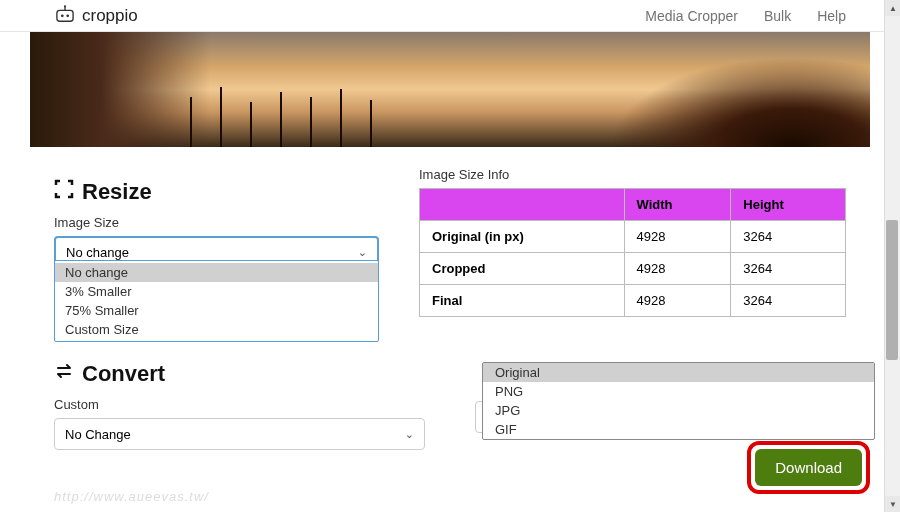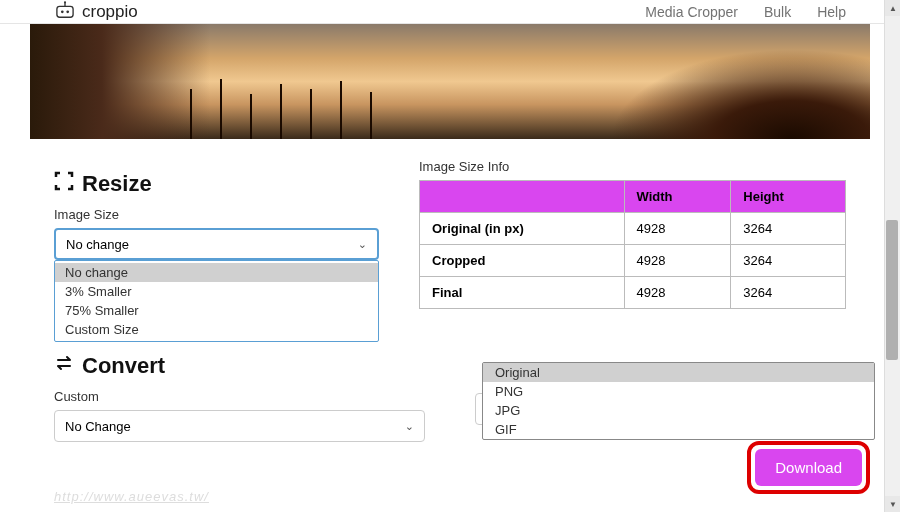--- a/index.html
+++ b/index.html
@@ -1,18 +1,18 @@
 <!DOCTYPE html>
 <html><head>
   <meta charset="utf-8">
   <style>
     * { box-sizing: border-box; margin: 0; padding: 0; }
     body { font-family: -apple-system, BlinkMacSystemFont, "Segoe UI", sans-serif; background: #fff; width: 900px; height: 512px; overflow: hidden; position: relative; }
     
-    .header { display: flex; align-items: center; justify-content: space-between; padding: 8px 54px; border-bottom: 1px solid #e5e5e5; height: 24px; }
+    .header { display: flex; align-items: center; justify-content: space-between; padding: 8px 54px; border-bottom: 1px solid #e5e5e5; height: 32px; }
     .logo-wrap { display: flex; align-items: center; gap: 6px; }
     .logo-icon svg { width: 22px; height: 18px; }
     .logo-text { font-size: 17px; font-weight: 400; color: #222; }
     .nav { display: flex; gap: 26px; font-size: 14px; color: #737373; }
     .nav span { cursor: pointer; }
     
     .hero { width: 840px; height: 115px; margin: 0 auto 20px auto; position: relative; overflow: hidden; background: linear-gradient(180deg, #8a7a6a 0%, #d4a56a 30%, #f0c890 50%, #c89560 70%, #3a2a1a 100%); }
     .hero::before { content: ""; position: absolute; left: 0; top: 0; bottom: 0; width: 180px; background: linear-gradient(90deg, #2a1a0a 0%, #4a2a1a 40%, transparent 100%); }
     .hero::after { content: ""; position: absolute; right: 0; bottom: 0; width: 260px; height: 90px; background: radial-gradient(ellipse at 70% 100%, #1a0a00 0%, #3a1a0a 30%, transparent 70%); }
     .hero .tree { position: absolute; left: 120px; bottom: -10px; width: 280px; height: 90px; }
@@ -44,29 +44,29 @@
     .table th, .table td { border: 1px solid #bbb; padding: 8px 12px; text-align: left; }
     .table th { font-weight: 700; background: #d946ef; }
     .table td.rowhead { font-weight: 700; }
     
     .convert-row { margin-top: 32px; display: flex; gap: 50px; padding: 0 54px; }
     .convert-left { width: 395px; }
     .convert-right { width: 395px; padding-top: 52px; }
     
     .download-wrap { position: absolute; right: 30px; bottom: 18px; }
     .download-highlight { border: 4px solid #d00; border-radius: 12px; padding: 4px; }
-    .download-btn { background: #d946ef; color: #fff; border: none; border-radius: 6px; padding: 10px 20px; font-size: 15px; font-weight: 500; cursor: pointer; }
+    .download-btn { background: #4d7c0f; color: #fff; border: none; border-radius: 6px; padding: 10px 20px; font-size: 15px; font-weight: 500; cursor: pointer; }
     
     .scrollbar-v { position: absolute; right: 0; top: 0; bottom: 0; width: 16px; background: #f0f0f0; border-left: 1px solid #ddd; }
     .scrollbar-v .arrow { width: 16px; height: 16px; background: #e8e8e8; display: flex; align-items: center; justify-content: center; font-size: 8px; color: #555; }
     .scrollbar-v .arrow.up { position: absolute; top: 0; }
     .scrollbar-v .arrow.down { position: absolute; bottom: 0; }
     .scrollbar-v .thumb { position: absolute; right: 2px; width: 12px; background: #b0b0b0; border-radius: 2px; top: 220px; height: 140px; }
     
-    .watermark { position: absolute; left: 54px; bottom: 8px; font-size: 13px; color: #ddd; font-style: italic; letter-spacing: 1px; text-decoration: underline; }
+    .watermark { position: absolute; left: 54px; bottom: 8px; font-size: 13px; color: #ddd; font-style: italic; letter-spacing: 1px; }
   </style>
 </head>
 <body>
 
 <div class="header">
   <div class="logo-wrap">
     <span class="logo-icon">
       <svg viewBox="0 0 24 20">
           <rect x="3" y="6" width="18" height="12" rx="3" fill="none" stroke="#333" stroke-width="1.5"></rect>
           <circle cx="9" cy="12" r="1.5" fill="#333"></circle>

